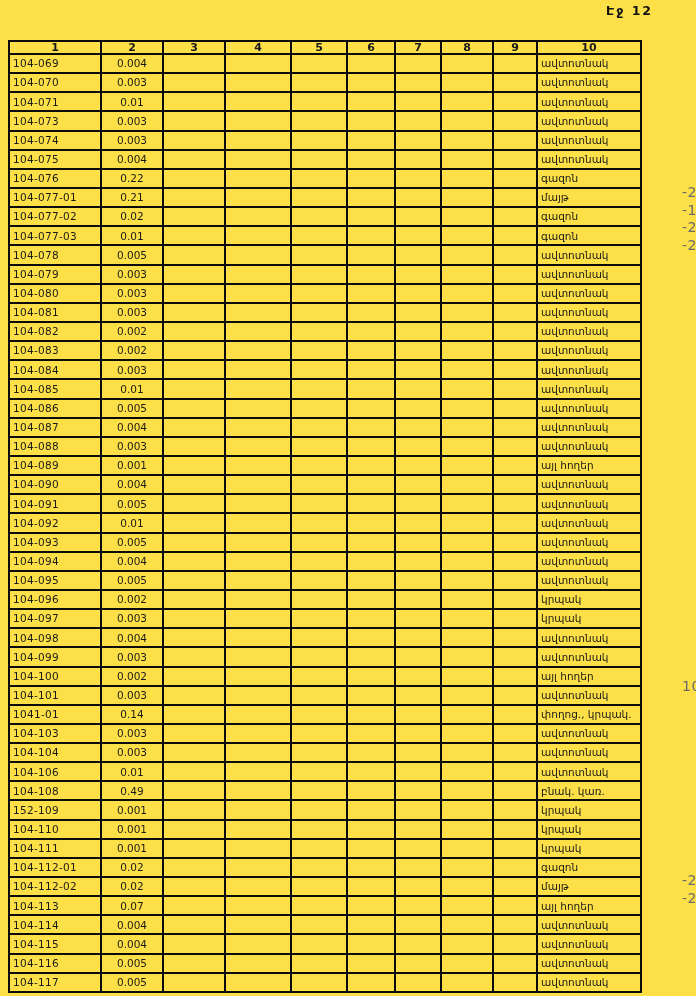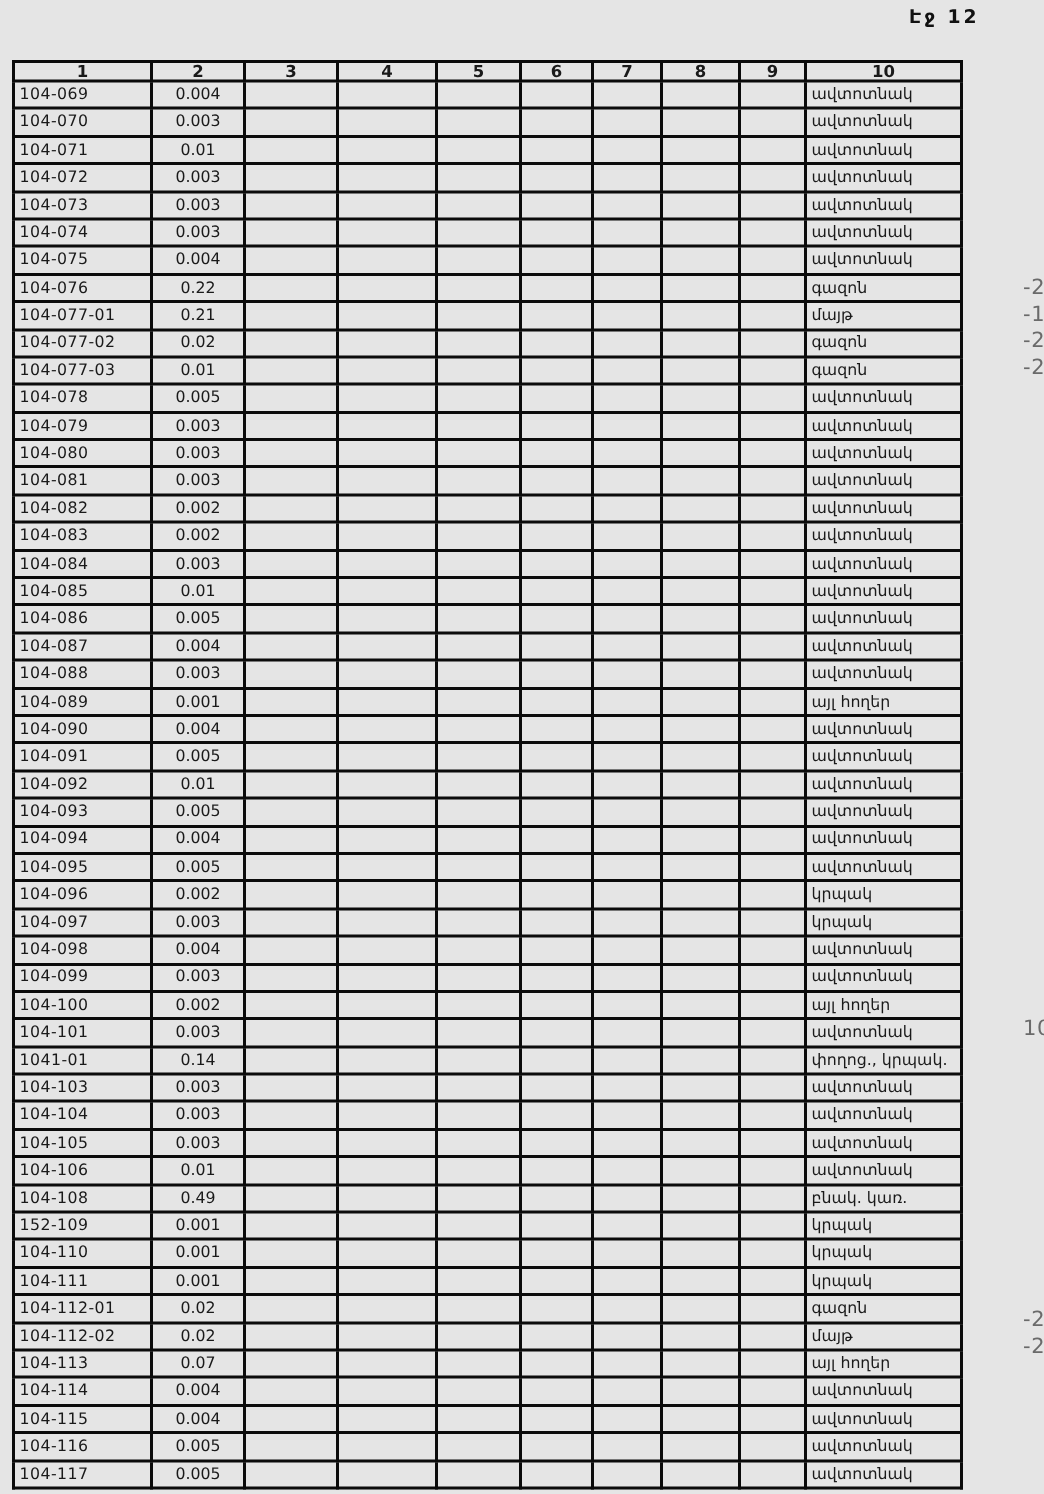--- a/index.html
+++ b/index.html
@@ -5,21 +5,21 @@
   html, body {
     margin: 0;
     padding: 0;
     background: #ffffff;
     font-family: "DejaVu Sans", "Liberation Sans", sans-serif;
   }
   #page {
     position: relative;
     width: 696px;
     height: 996px;
-    background: #e5e5e5;
+    background: #fde047;
     overflow: hidden;
     color: #161616;
   }
   #page-number {
     position: absolute;
     top: 3px;
     left: 606px;
     font-size: 12.5px;
     font-weight: 700;
     letter-spacing: 2px;
@@ -132,32 +132,20 @@
             <td></td>
             <td></td>
             <td></td>
             <td></td>
             <td></td>
             <td></td>
             <td></td>
             <td class="c-use">ավտոտնակ</td>
           </tr>
           <tr>
-            <td class="c-id">104-072</td>
-            <td class="c-val">0.003</td>
-            <td></td>
-            <td></td>
-            <td></td>
-            <td></td>
-            <td></td>
-            <td></td>
-            <td></td>
-            <td class="c-use">ավտոտնակ</td>
-          </tr>
-          <tr>
             <td class="c-id">104-073</td>
             <td class="c-val">0.003</td>
             <td></td>
             <td></td>
             <td></td>
             <td></td>
             <td></td>
             <td></td>
             <td></td>
             <td class="c-use">ավտոտնակ</td>
@@ -541,32 +529,20 @@
             <td></td>
             <td></td>
             <td></td>
             <td></td>
             <td></td>
             <td></td>
             <td class="c-use">ավտոտնակ</td>
           </tr>
           <tr>
             <td class="c-id">104-104</td>
-            <td class="c-val">0.003</td>
-            <td></td>
-            <td></td>
-            <td></td>
-            <td></td>
-            <td></td>
-            <td></td>
-            <td></td>
-            <td class="c-use">ավտոտնակ</td>
-          </tr>
-          <tr>
-            <td class="c-id">104-105</td>
             <td class="c-val">0.003</td>
             <td></td>
             <td></td>
             <td></td>
             <td></td>
             <td></td>
             <td></td>
             <td></td>
             <td class="c-use">ավտոտնակ</td>
           </tr>

